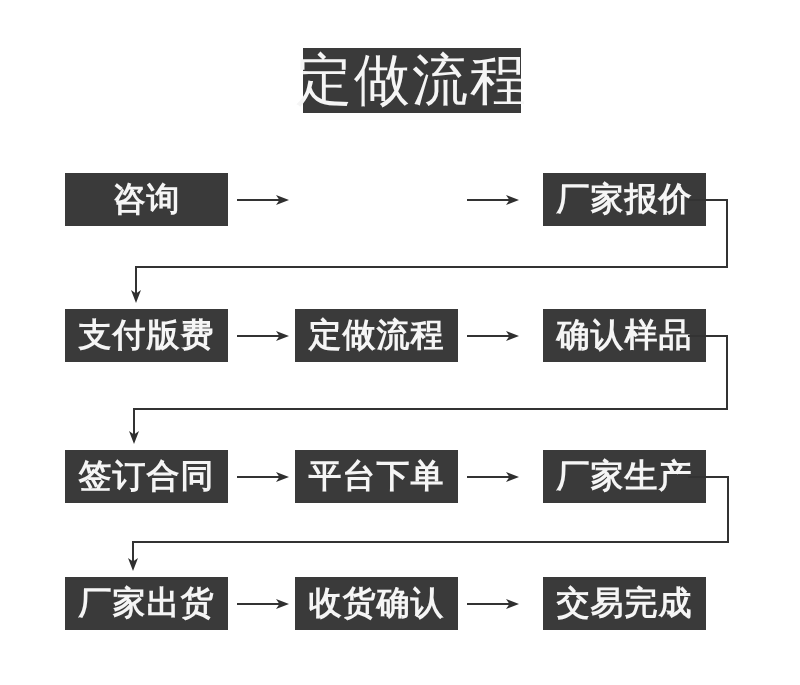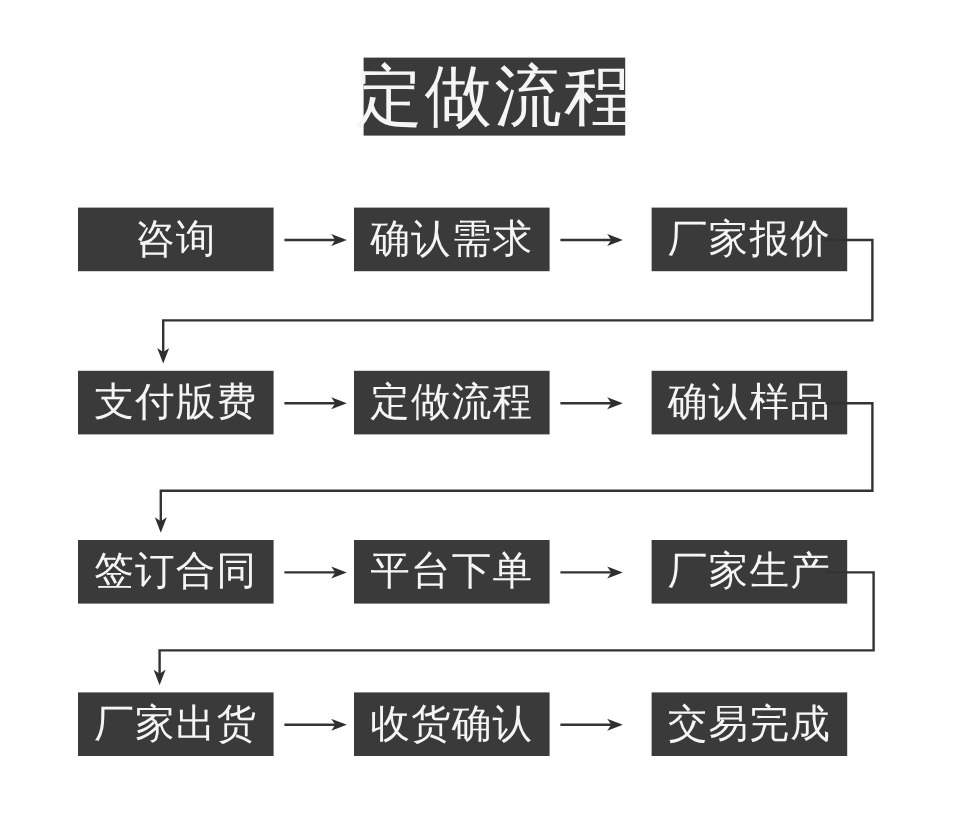--- a/index.html
+++ b/index.html
@@ -35,20 +35,21 @@
     width: 163px;
     height: 53px;
     background: #3a3a3a;
     color: #f5f5f5;
     display: flex;
     align-items: center;
     justify-content: center;
     font-size: 33px;
     letter-spacing: 1px;
     white-space: nowrap;
+    font-weight: bold;
   }
   .c0 { left: 65px; }
   .c1 { left: 295px; }
   .c2 { left: 525px; margin-left: 18px; }
   .r0 { top: 173px; }
   .r1 { top: 309px; }
   .r2 { top: 450px; }
   .r3 { top: 577px; }
   .connector-layer {
     position: absolute;
@@ -60,21 +61,20 @@
   }
 </style>
 </head>
 <body>
 
 <div class="canvas">
 
   <div class="title-box">定做流程</div>
 
   <div class="step r0 c0">咨询</div>
-  <div class="step r0 c1">确认需求</div>
   <div class="step r0 c2">厂家报价</div>
 
   <div class="step r1 c0">支付版费</div>
   <div class="step r1 c1">定做流程</div>
   <div class="step r1 c2">确认样品</div>
 
   <div class="step r2 c0">签订合同</div>
   <div class="step r2 c1">平台下单</div>
   <div class="step r3 c0">厂家出货</div>
 

